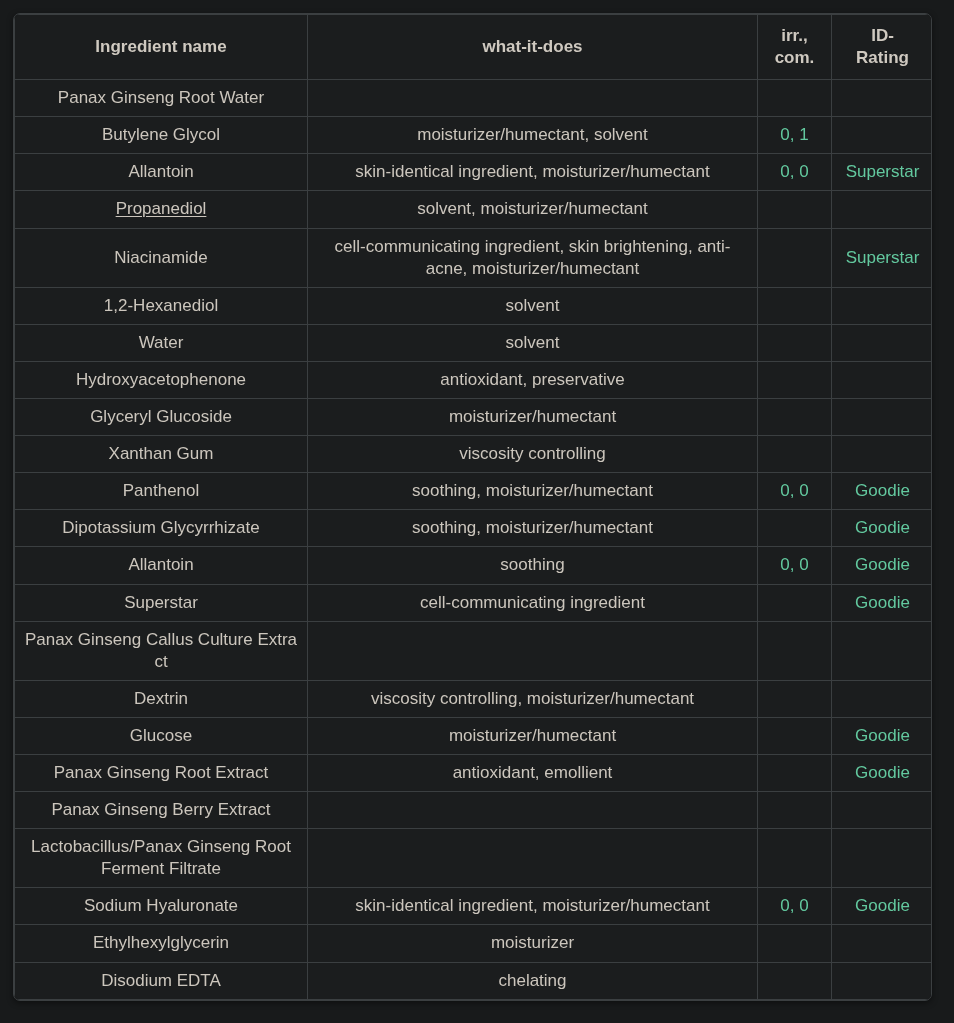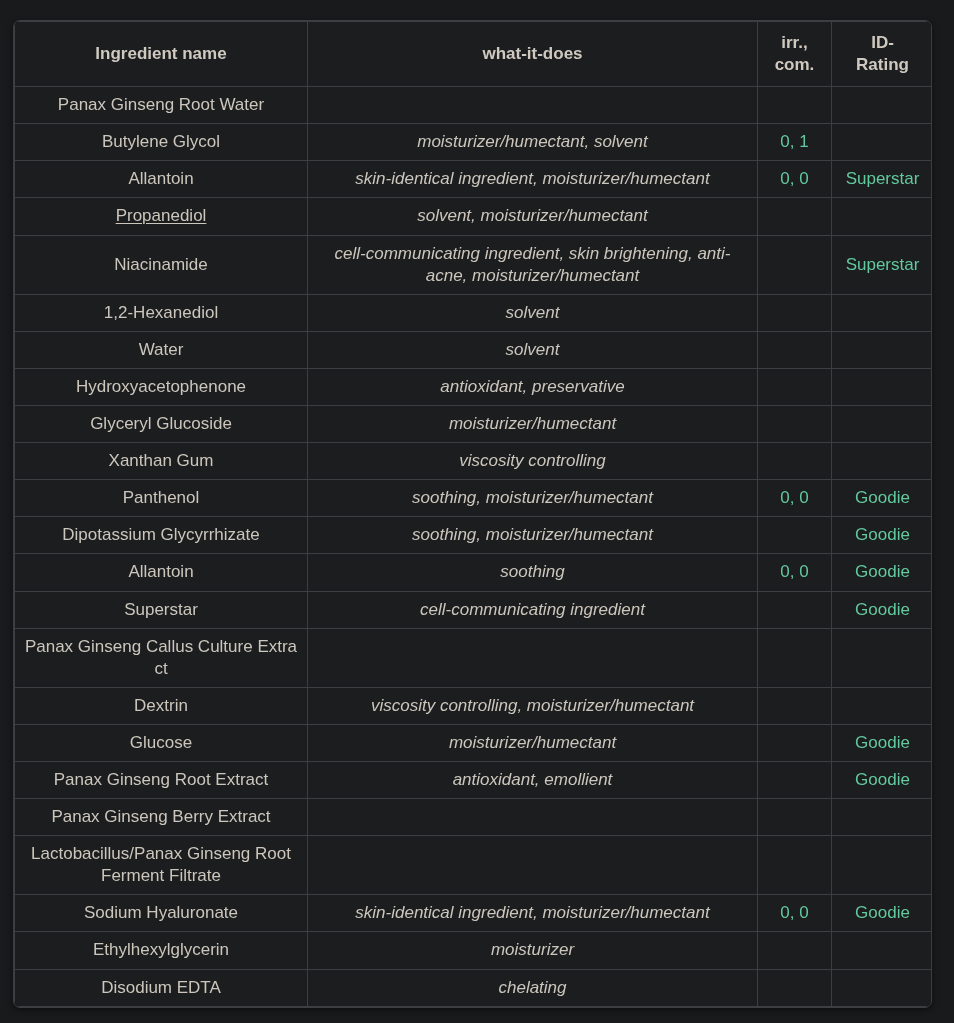--- a/index.html
+++ b/index.html
@@ -12,21 +12,21 @@
     background: #181a1b;
     font-family: "Liberation Sans", sans-serif;
     -webkit-font-smoothing: antialiased;
     overflow: hidden;
   }
 
   .page {
     width: 954px;
     height: 870px;
     box-sizing: border-box;
-    padding: 20px 22px 13px 13px;
+    padding: 13px 22px 13px 13px;
     background: #181a1b;
   }
 
   .table-wrap {
     border: 1px solid #3b3f41;
     border-radius: 7px;
     overflow: hidden;
     background: #1b1d1e;
     box-shadow: 0 2px 6px rgba(0,0,0,0.45);
   }
@@ -66,21 +66,20 @@
   table.ingredients tbody td {
     padding: 7px 9px;
   }
 
   td.name {
     text-align: center;
     word-break: break-all;
   }
   td.does {
     text-align: center;
-    font-style: italic;
   }
   td.irr {
     text-align: center;
     white-space: nowrap;
   }
   td.rating {
     text-align: center;
     white-space: nowrap;
   }
 

